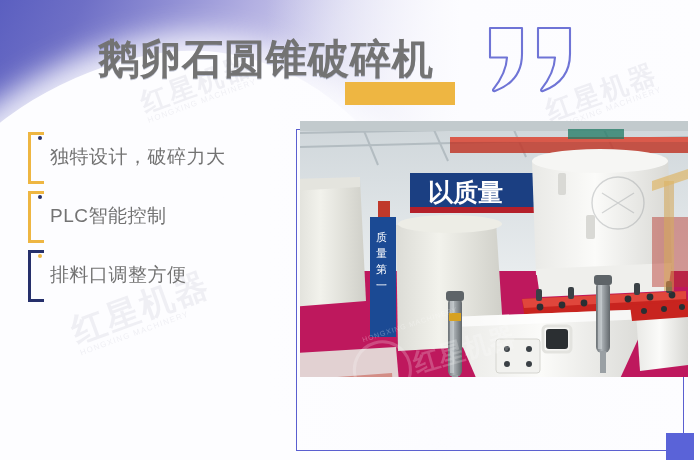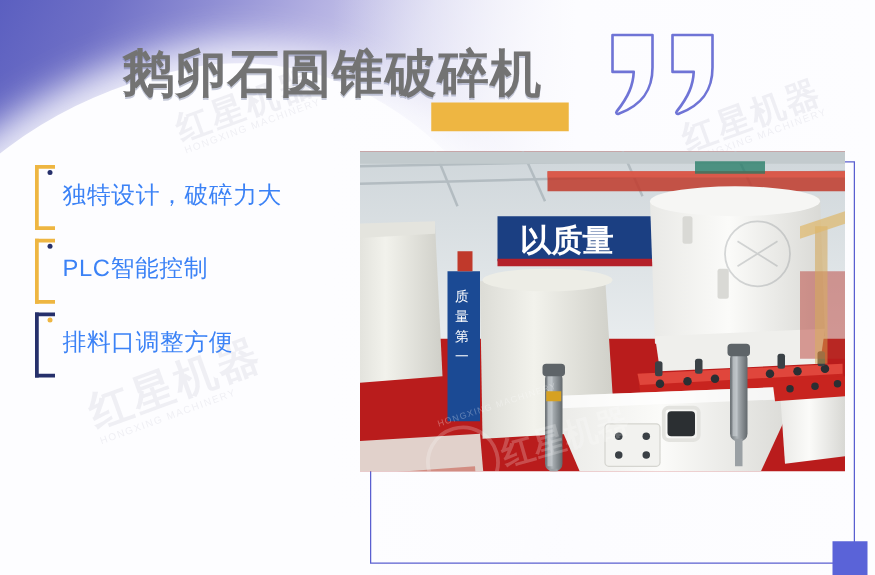--- a/index.html
+++ b/index.html
@@ -151,21 +151,21 @@
     left: 10px;
     top: 4px;
     width: 4px;
     height: 4px;
     border-radius: 50%;
     background: #26306b;
   }
   .feature.navy .dot { background: #eeb642; }
   .feature-text {
     font-size: 19px;
-    color: #3b82f6;
+    color: #737373;
     letter-spacing: 0.5px;
     line-height: 1;
     padding-left: 4px;
   }
 
   
   .photo-frame {
     position: absolute;
     left: 288px;
     top: 121px;
@@ -184,26 +184,26 @@
   .photo-accent {
     position: absolute;
     left: 378px;
     top: 312px;
     width: 28px;
     height: 28px;
     background: #5a63d8;
   }
   .photo {
     position: absolute;
-    left: 0;
+    left: 12px;
     top: 0;
     width: 388px;
     height: 256px;
     overflow: hidden;
-    background: #b91c1c;
+    background: #be185d;
   }
   .photo svg { display: block; }
   .photo-wm {
     position: absolute;
     left: 60px;
     top: 200px;
     color: rgba(255,255,255,0.30);
     font-size: 24px;
     font-weight: bold;
     transform: rotate(-18deg);

